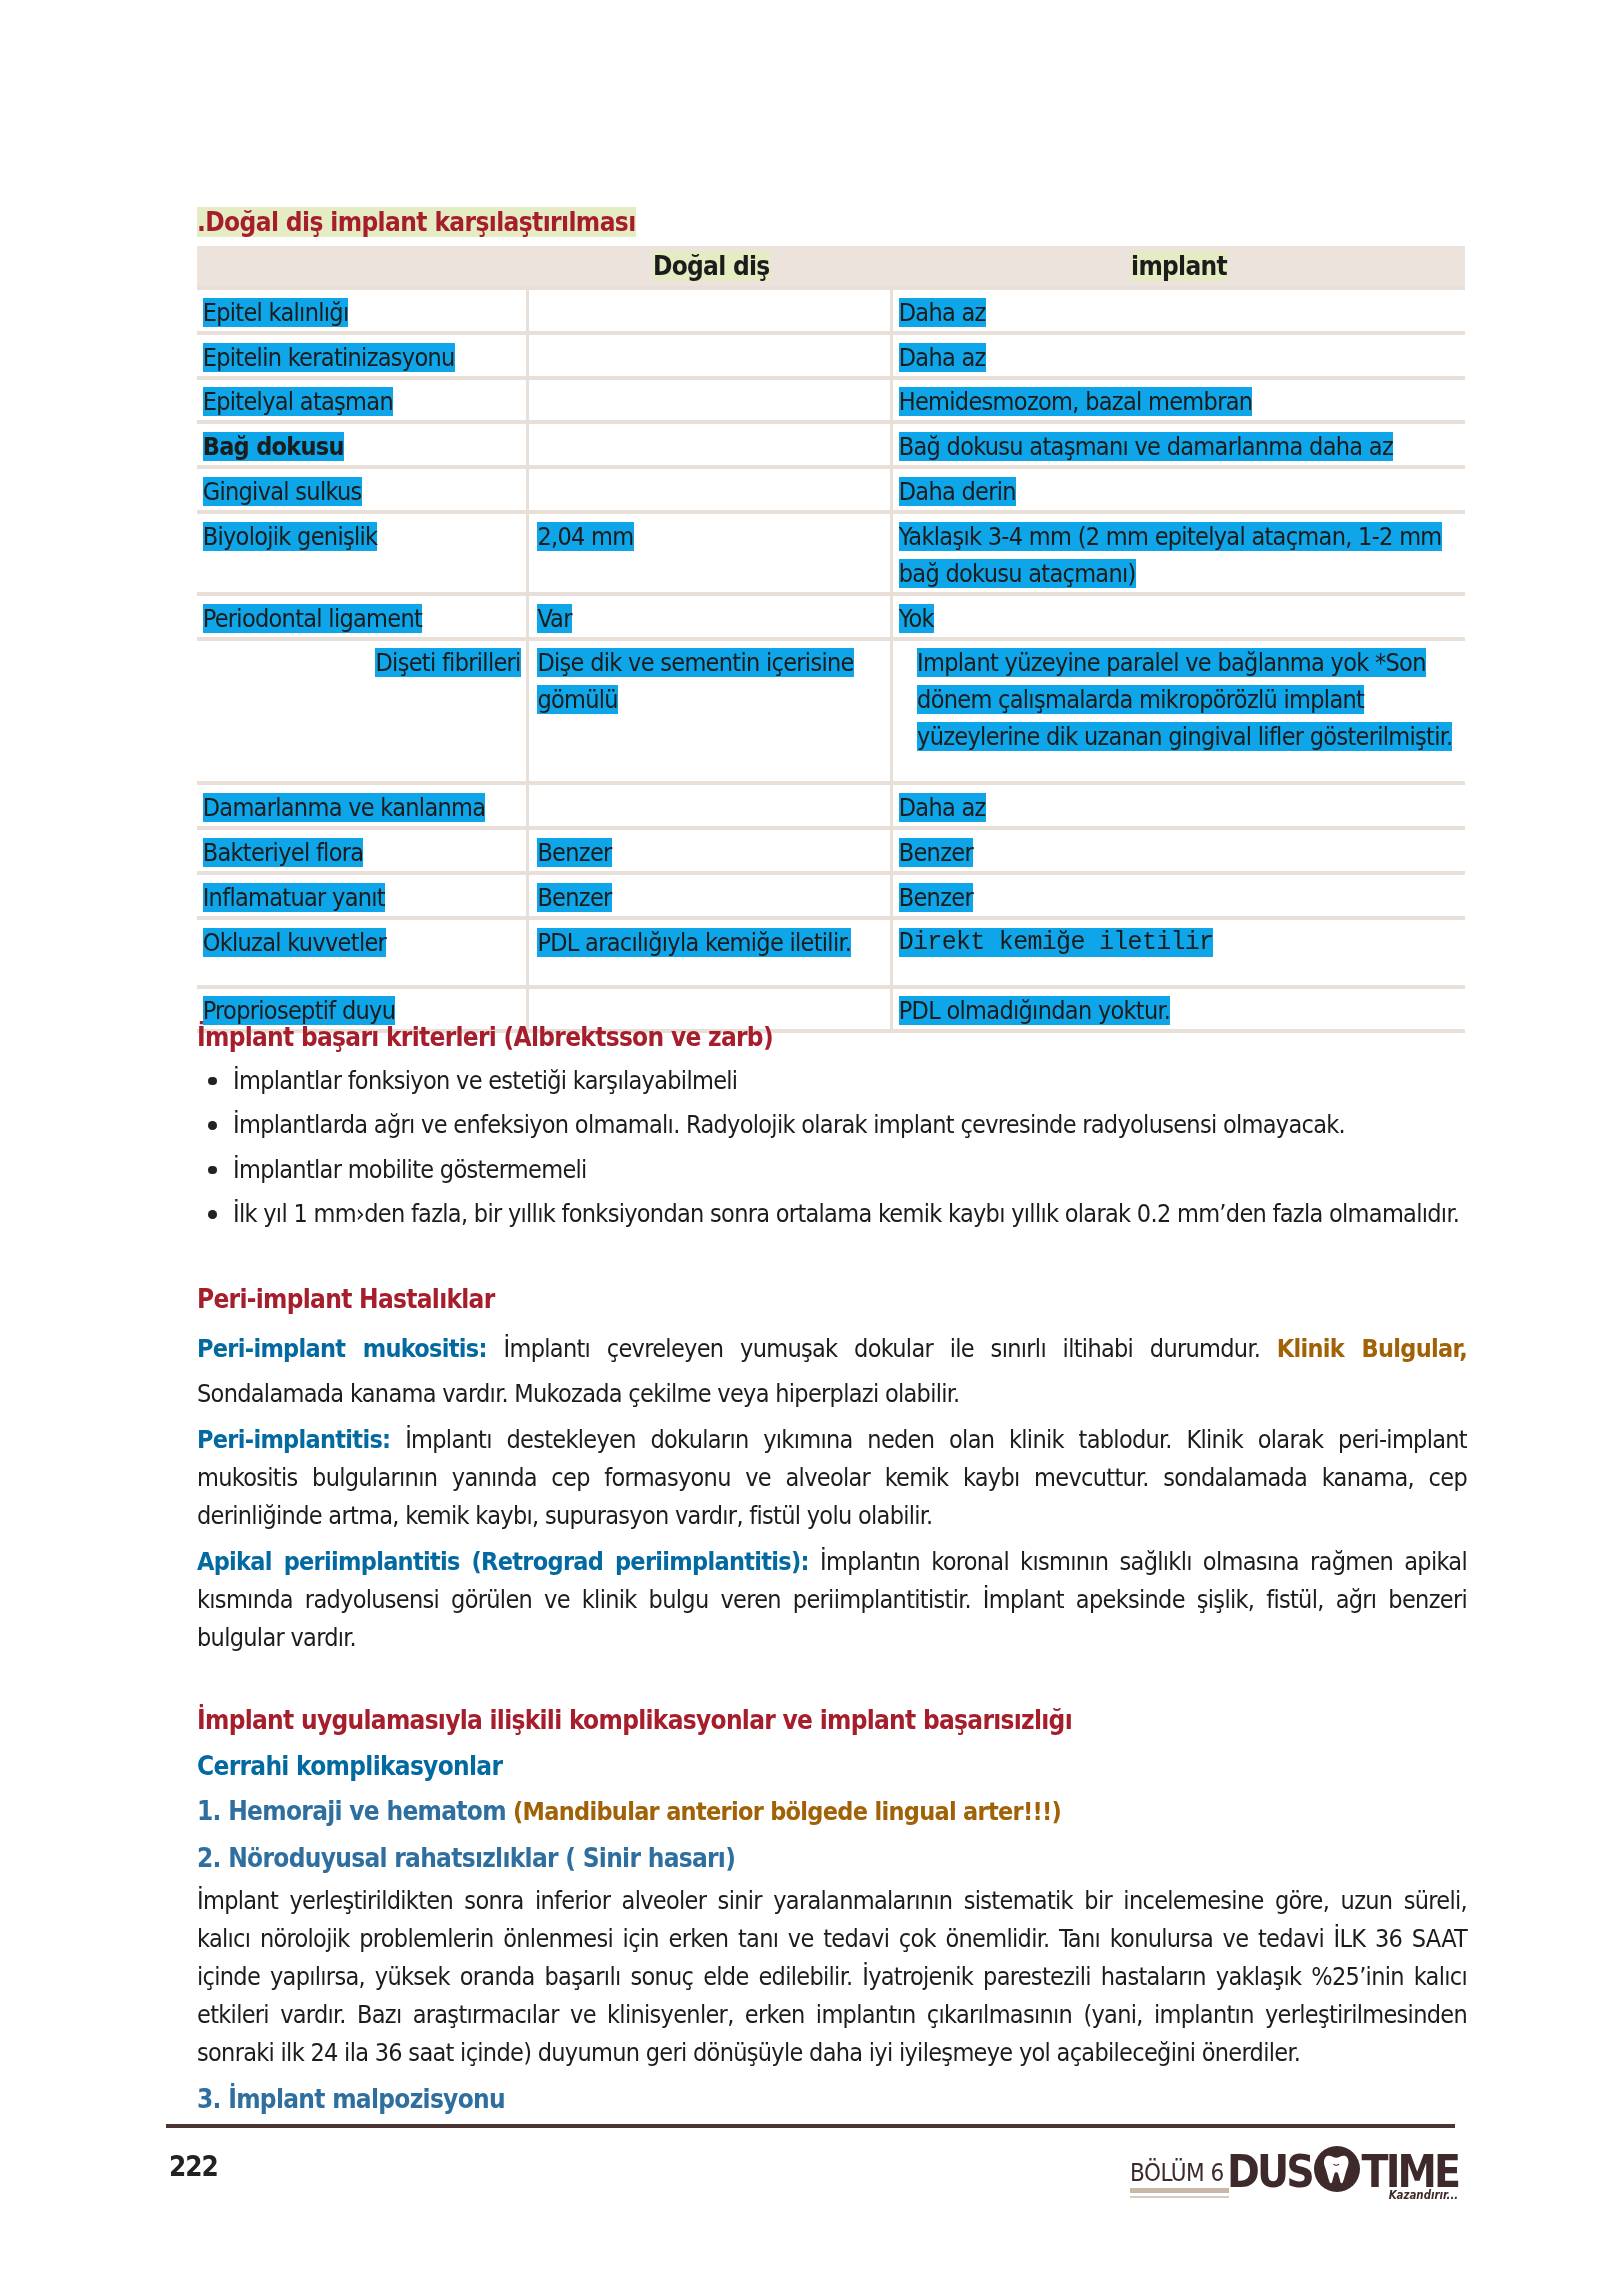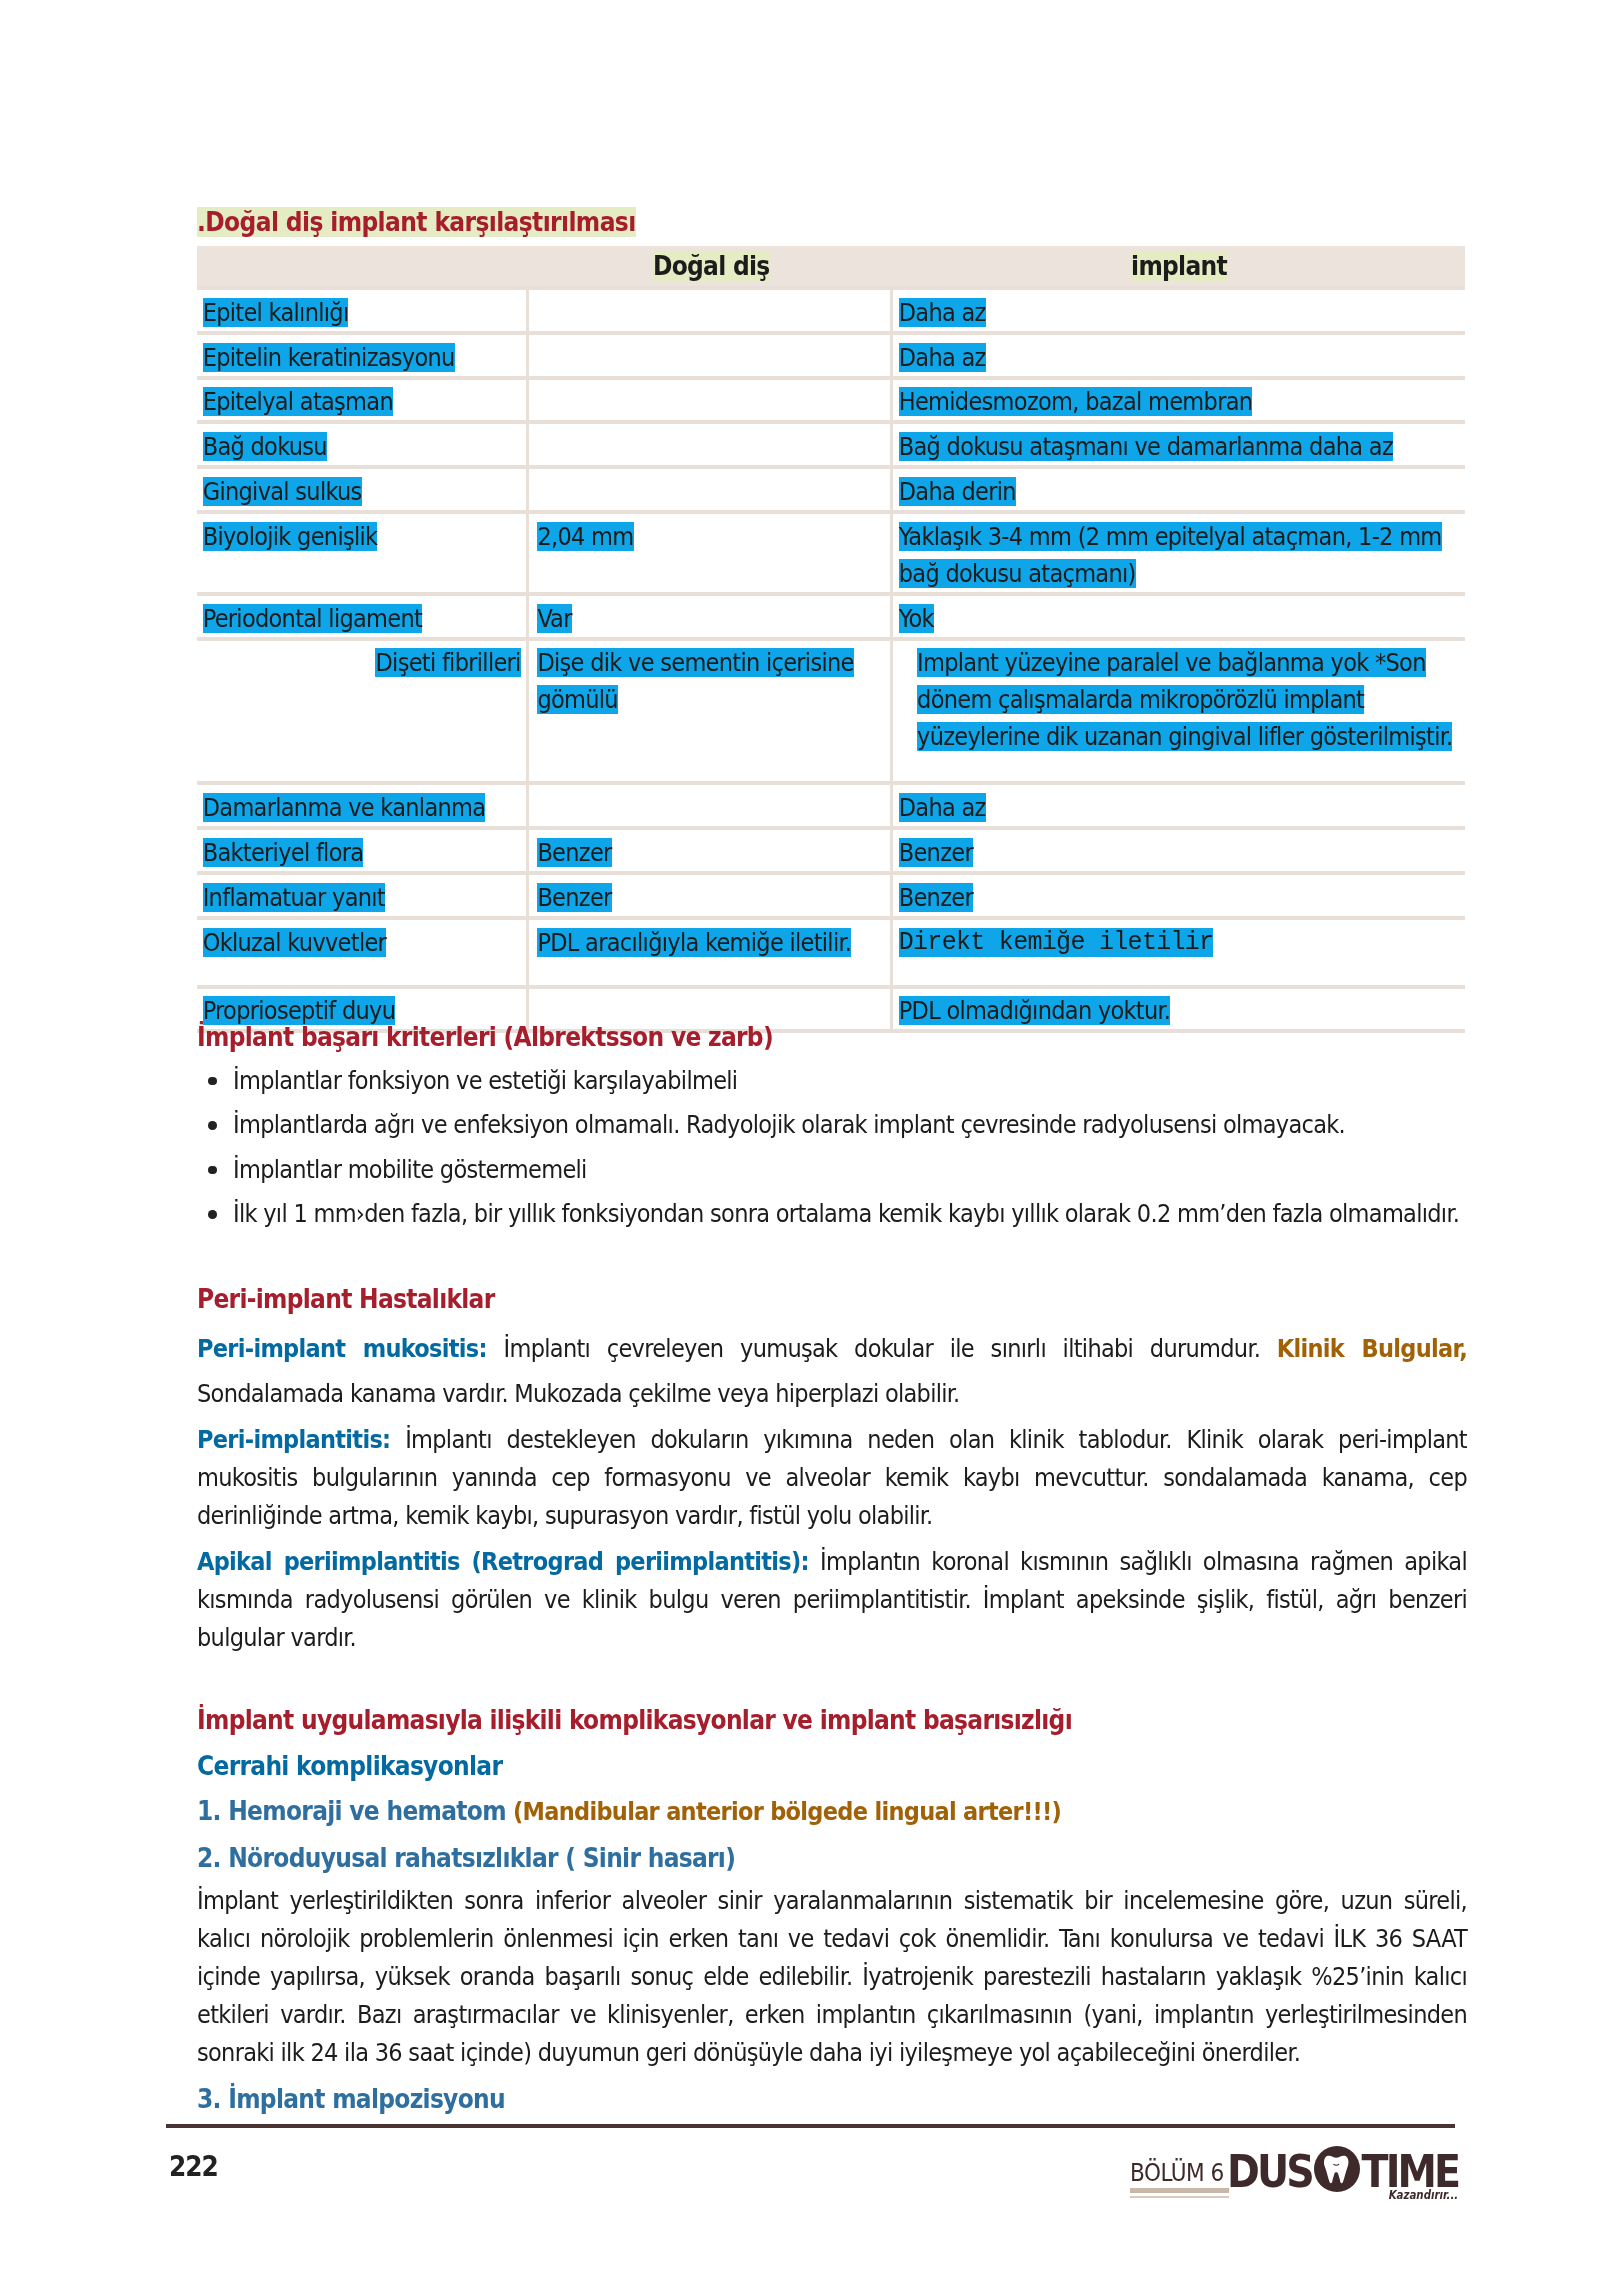--- a/index.html
+++ b/index.html
@@ -63,21 +63,21 @@
         <td class="c1" style="height: 33px;"><span>Epitelin keratinizasyonu</span></td>
         <td class="c2" style="height: 33px;"><span style="background: transparent;"></span></td>
         <td class="c3" style="height: 33px;"><span>Daha az</span></td>
       </tr>
       <tr>
         <td class="c1" style="height: 33px;"><span>Epitelyal ataşman</span></td>
         <td class="c2" style="height: 33px;"><span style="background: transparent;"></span></td>
         <td class="c3" style="height: 33px;"><span>Hemidesmozom, bazal membran</span></td>
       </tr>
       <tr>
-        <td class="c1" style="height: 33px;"><span>Bağ dokusu</span></td>
+        <td class="c1" style="height: 33px; font-weight: bold;"><span>Bağ dokusu</span></td>
         <td class="c2" style="height: 33px;"><span style="background: transparent;"></span></td>
         <td class="c3" style="height: 33px;"><span>Bağ dokusu ataşmanı ve damarlanma daha az</span></td>
       </tr>
       <tr>
         <td class="c1" style="height: 33px;"><span>Gingival sulkus</span></td>
         <td class="c2" style="height: 33px;"><span style="background: transparent;"></span></td>
         <td class="c3" style="height: 33px;"><span>Daha derin</span></td>
       </tr>
       <tr>
         <td class="c1" style="height: 70px;"><span>Biyolojik genişlik</span></td>

